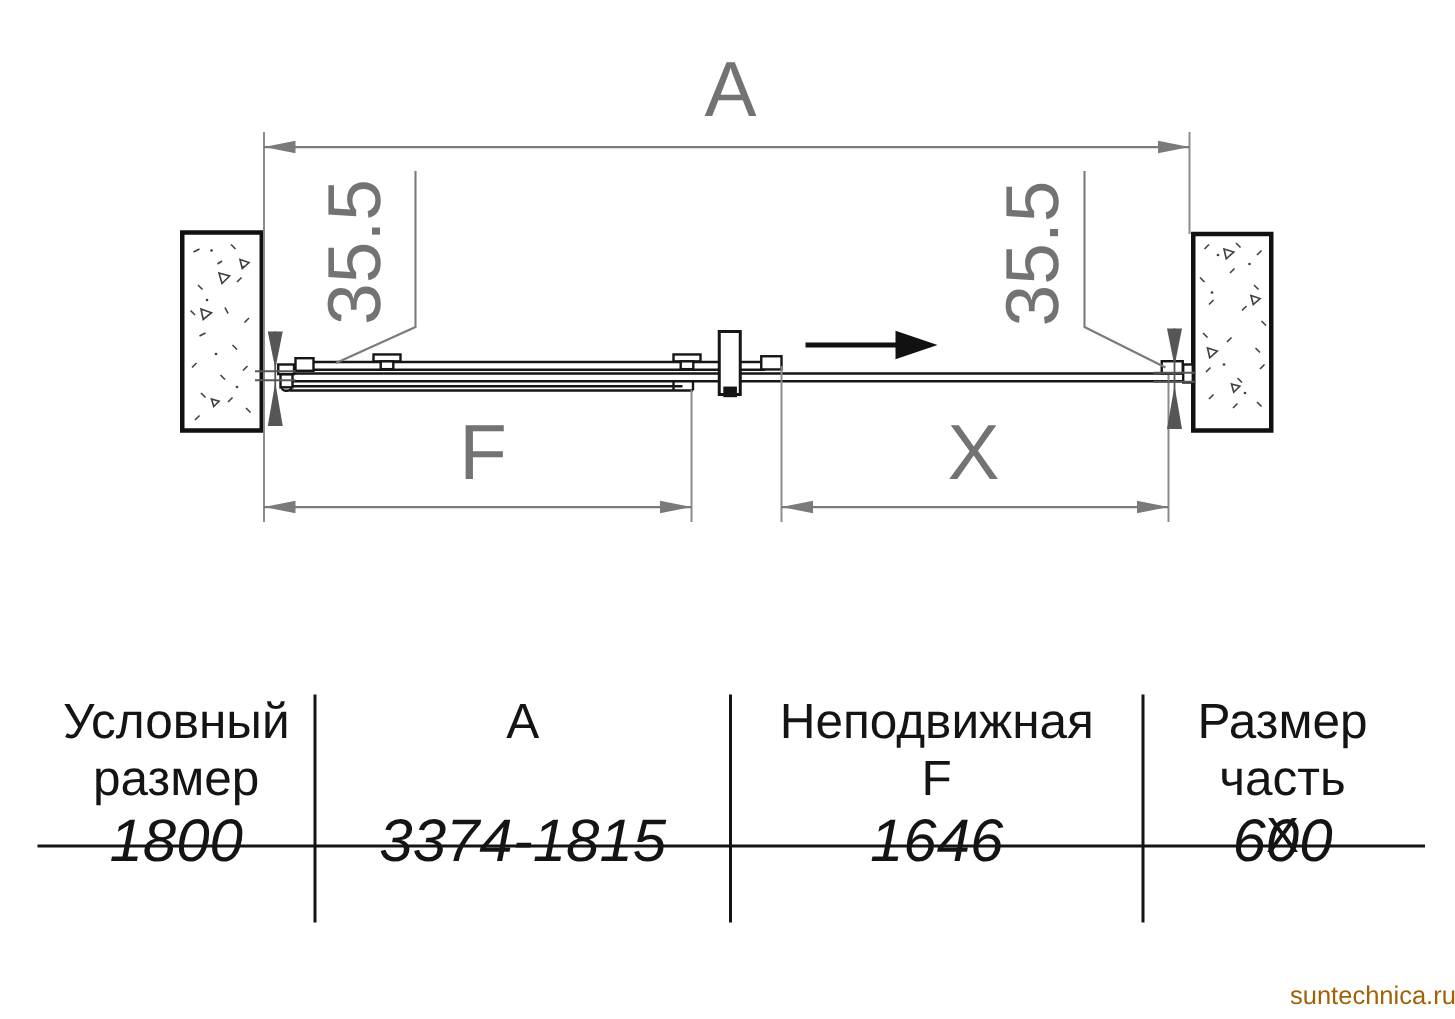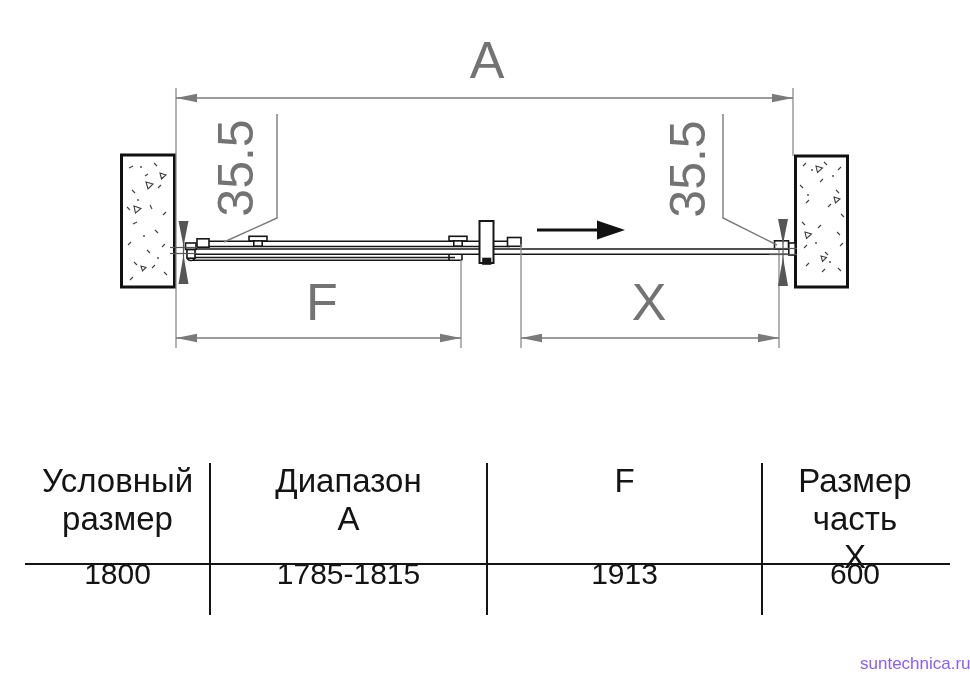--- a/index.html
+++ b/index.html
@@ -4,25 +4,25 @@
 <style>
   html,body{margin:0;padding:0;background:#fff;}
   .screen{position:relative;width:970px;height:679px;background:#fff;overflow:hidden;
           font-family:"Liberation Sans",sans-serif;}
   svg{position:absolute;left:0;top:0;}
   .dim-label{position:absolute;color:#737373;font-size:52px;line-height:56px;
              text-align:center;font-weight:400;}
   .dim-rot{transform:rotate(-90deg);font-size:50px;}
   .tbl-col{position:absolute;text-align:center;color:#141414;}
   .tbl-head{position:absolute;top:462px;width:100%;font-size:33px;line-height:38px;}
-  .tbl-val{position:absolute;top:554px;width:100%;font-size:30px;line-height:40px;}
+  .tbl-val{position:absolute;top:541px;width:100%;font-size:40px;line-height:40px;font-style:italic;}
   .tbl-divider{position:absolute;top:463px;width:2px;height:152px;background:#141414;}
   .tbl-hline{position:absolute;left:25px;top:563px;width:925px;height:2px;background:#141414;}
   .watermark{position:absolute;left:860px;top:654px;width:106px;font-size:17px;
-             color:#8b5cf6;text-align:right;}
+             color:#a16207;text-align:right;}
 </style>
 </head>
 <body>
 
 <div class="screen">
 
   <svg width="970" height="440" viewBox="0 0 970 440">
 
     <g>
       <rect x="121.5" y="155" width="53" height="132" fill="#fff" stroke="#111" stroke-width="3"></rect>
@@ -189,30 +189,30 @@
   <div>
     <div class="tbl-col" style="left:25px;width:185px;">
       <div class="tbl-head">
         <div>Условный</div>
         <div>размер</div>
       </div>
       <div class="tbl-val">1800</div>
     </div>
     <div class="tbl-col" style="left:210px;width:277px;">
       <div class="tbl-head">
-        <div>Диапазон</div>
         <div>А</div>
       </div>
-      <div class="tbl-val">1785-1815</div>
+      <div class="tbl-val">3374-1815</div>
     </div>
     <div class="tbl-col" style="left:487px;width:275px;">
       <div class="tbl-head">
+        <div>Неподвижная</div>
         <div>F</div>
       </div>
-      <div class="tbl-val">1913</div>
+      <div class="tbl-val">1646</div>
     </div>
     <div class="tbl-col" style="left:762px;width:186px;">
       <div class="tbl-head">
         <div>Размер</div>
         <div>часть</div>
         <div>Х</div>
       </div>
       <div class="tbl-val">600</div>
     </div>
     <div class="tbl-divider" style="left:209px;"></div>

